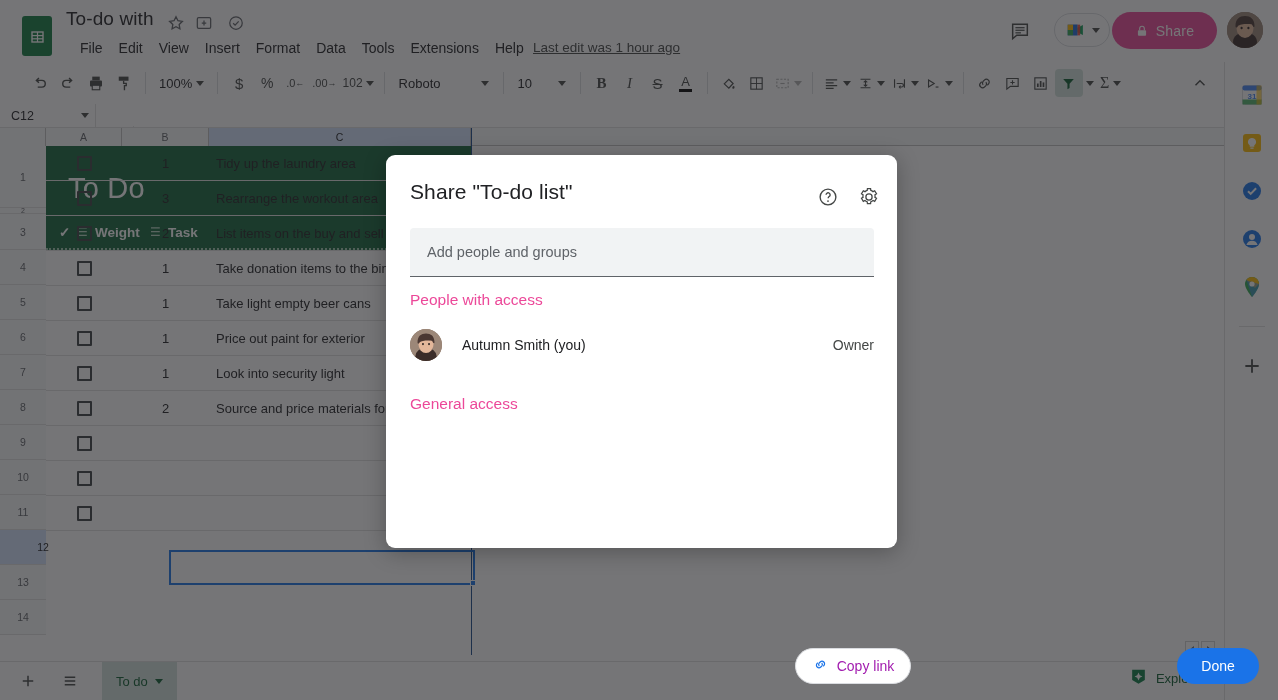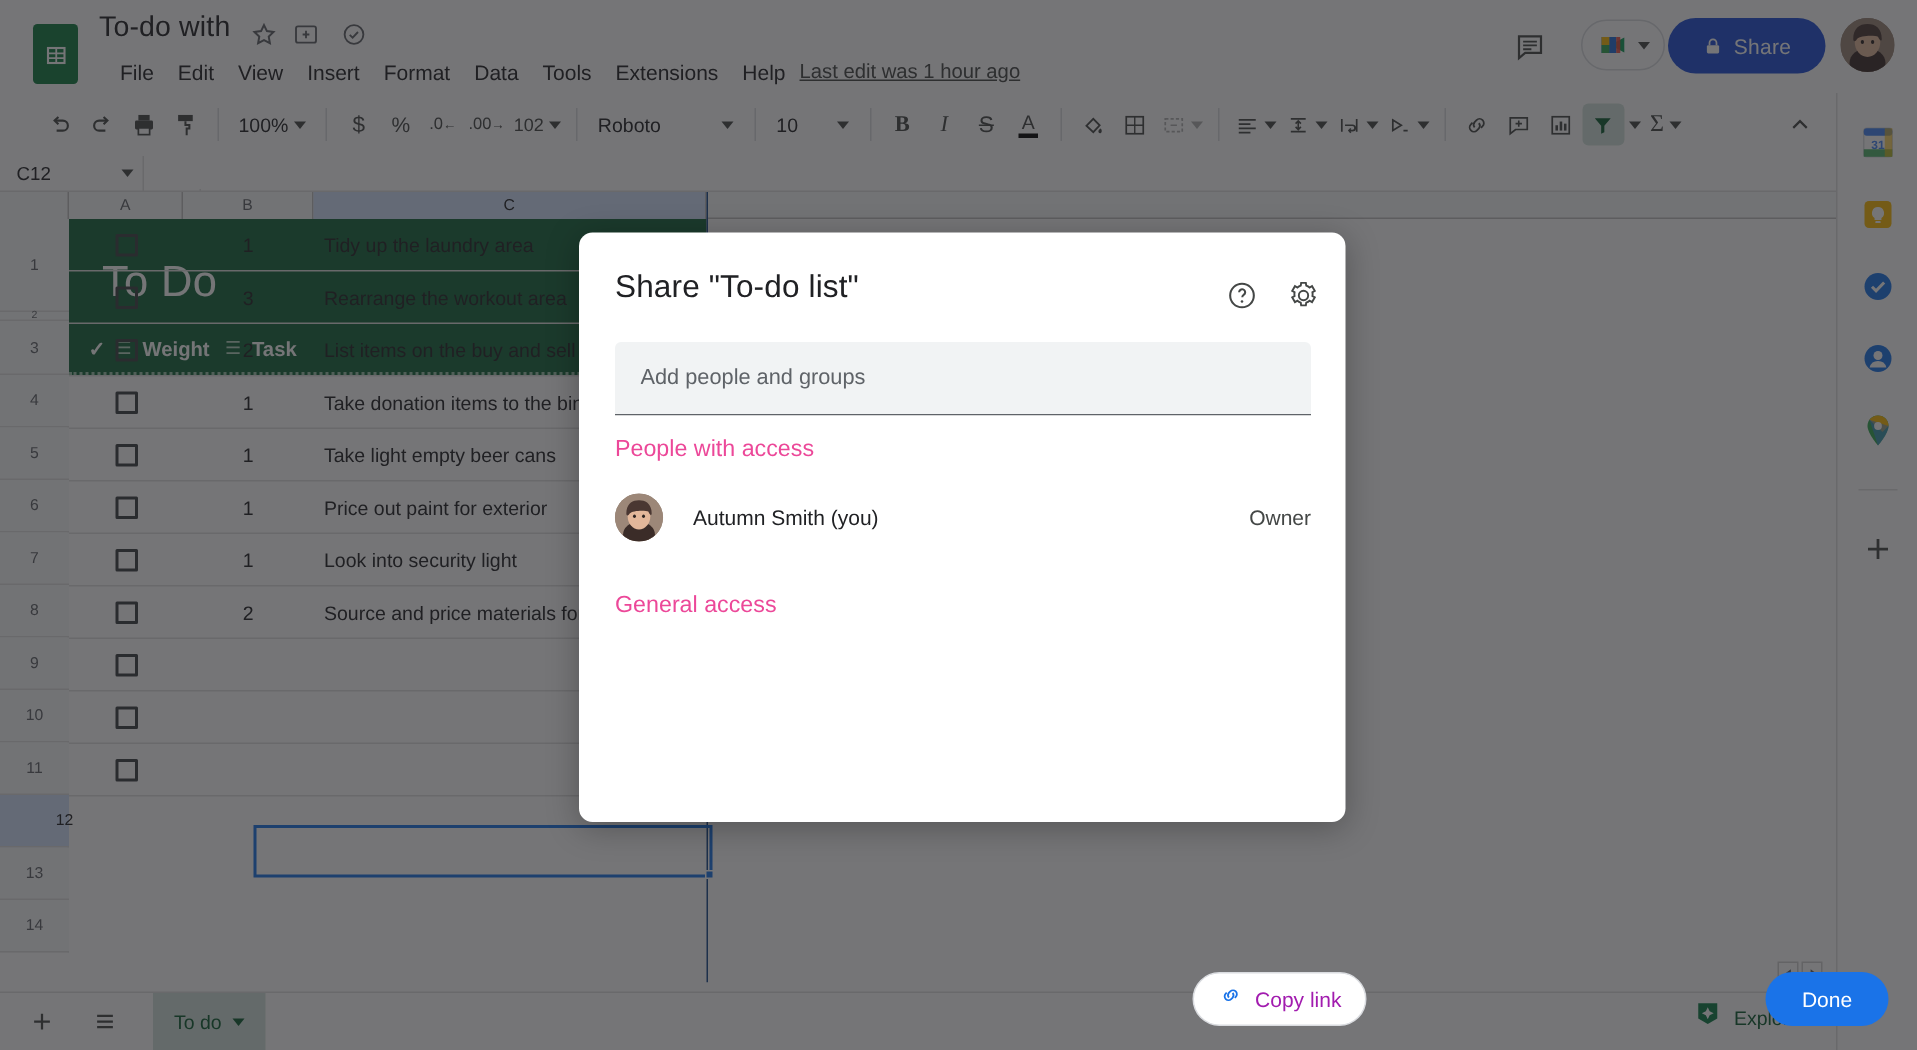--- a/index.html
+++ b/index.html
@@ -41,21 +41,21 @@
     border-radius:50%; color:#444746;
   }
   .comment-btn { left:1003px; }
   .meet-chip {
     position:absolute; left:1054px; top:13px; width:56px; height:34px;
     border:1px solid #dadce0; border-radius:17px;
     display:flex; align-items:center; justify-content:center; gap:2px; cursor:pointer; background:#fff;
   }
   .share-btn {
     position:absolute; left:1112px; top:12px; width:105px; height:37px;
-    background:#1d4ed8; border-radius:19px; color:#fff;
+    background:#ec4899; border-radius:19px; color:#fff;
     display:flex; align-items:center; justify-content:center; gap:7px;
     font-size:14px; font-weight:500; cursor:pointer; letter-spacing:.2px;
   }
   .avatar-top {
     position:absolute; left:1227px; top:12px; width:36px; height:36px; border-radius:50%;
     overflow:hidden; cursor:pointer; background:#8d7b6e;
   }
 
   
   .toolbar {

